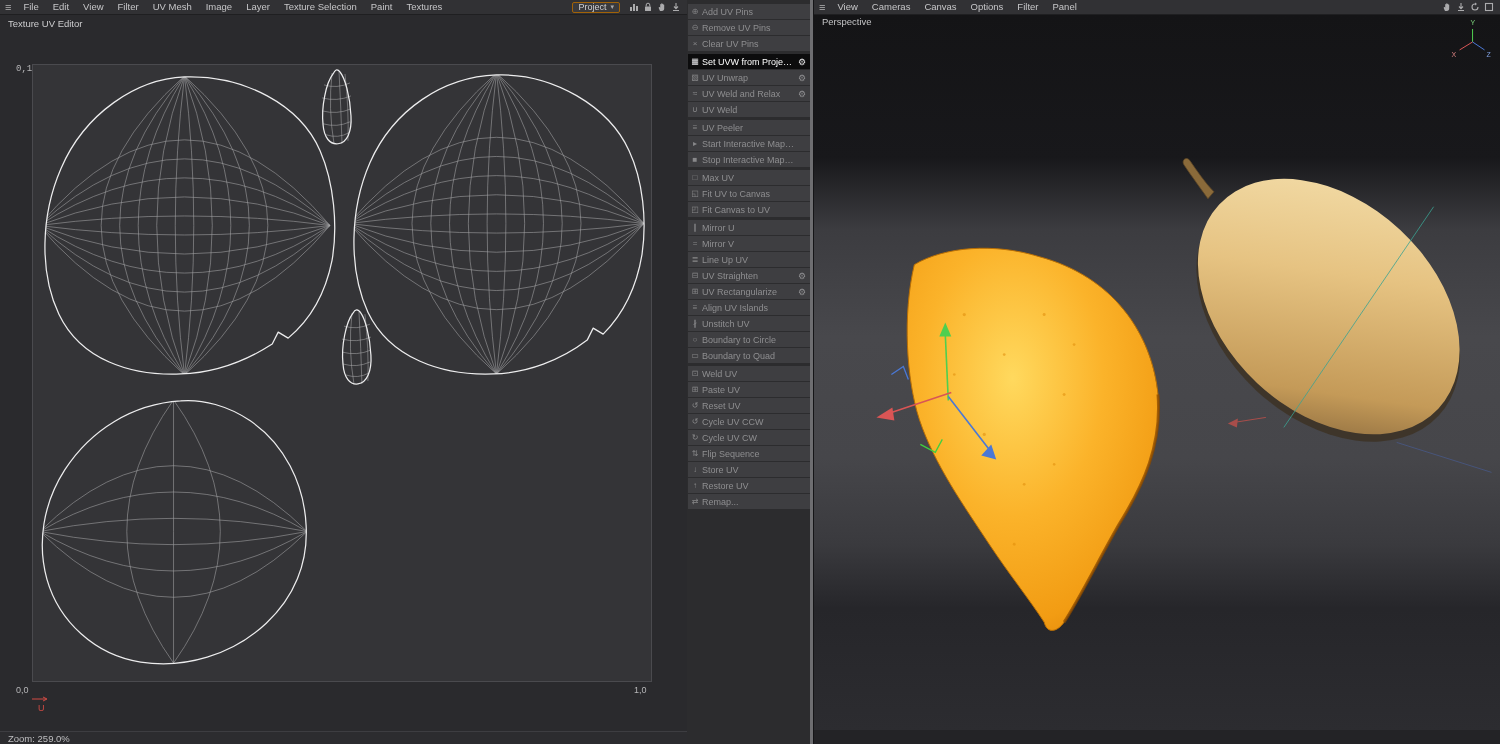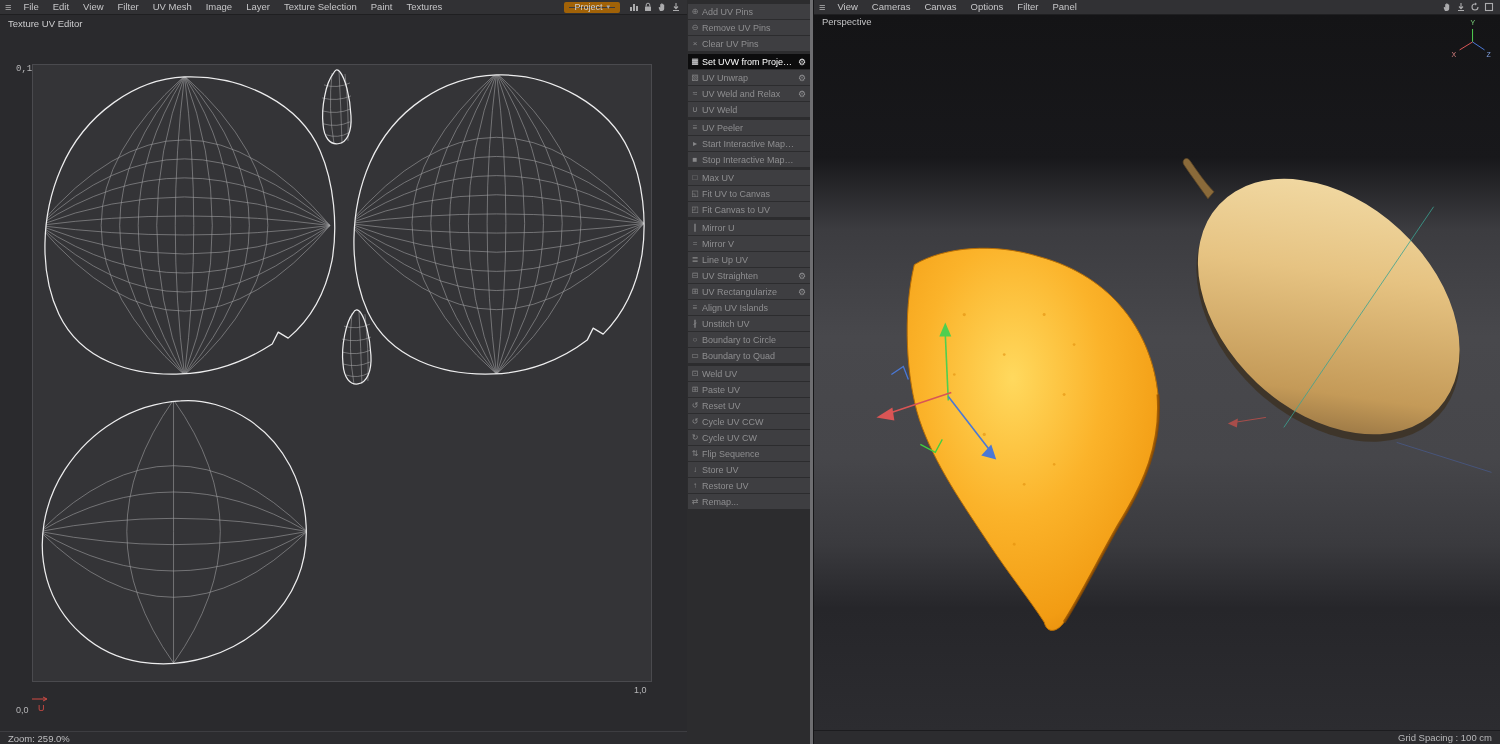--- a/index.html
+++ b/index.html
@@ -16,40 +16,40 @@
     background:#313134;border-bottom:1px solid #1f1f21;
     white-space:nowrap;
   }
   .menu-item{padding:0 7px;line-height:14px;color:#c6c6c8;cursor:default;}
   .hamburger{color:#b3b3b5;font-size:11px;padding:0 5px;line-height:14px;}
   .mini-icon{display:inline-flex;align-items:center;justify-content:center;width:14px;height:14px;color:#ababad;}
   .mini-icon svg{display:block;}
   .mb-right{margin-left:auto;display:flex;align-items:center;padding-right:4px;}
   .project-dd{
     display:flex;align-items:center;gap:4px;height:11px;box-sizing:border-box;
-    padding:0 5px;margin-right:7px;background:#3a3a3d;border:5px solid #a16207;
+    padding:0 5px;margin-right:7px;background:#3a3a3d;border:1px solid #a16207;
     border-radius:2px;font-size:9px;color:#d0d0d2;
   }
   .caret{font-size:7px;color:#a9a9ab;}
 
   
   .left-panel{position:absolute;left:0;top:0;width:687px;height:744px;background:#2a2a2d;}
   .left-panel .menubar{left:0;width:687px;}
   .uv-title{position:absolute;left:8px;top:18px;font-size:9.5px;color:#cdcdcf;}
   .uv-canvas{
     position:absolute;left:32px;top:64px;width:620px;height:618px;box-sizing:border-box;
     background:#343437;border:1px solid #4a4a4e;
   }
   .uv-canvas svg{position:absolute;left:0;top:0;width:100%;height:100%;}
   .uvgrid path{fill:none;stroke:#a9a9ab;stroke-width:.65;opacity:.85;}
   .uv-outline{fill:none;stroke:#ededee;stroke-width:1.25;stroke-linejoin:round;}
   .corner-label{position:absolute;font-size:9px;color:#b6b6b8;}
   .cl-tl{left:16px;top:64px;font-family:Liberation Mono, monospace;}
   .cl-tr{left:634px;top:64px;}
-  .cl-bl{left:16px;top:685px;margin-top:20px;}
+  .cl-bl{left:16px;top:685px;}
   .cl-br{left:634px;top:685px;}
   .u-axis{position:absolute;left:30px;top:696px;width:26px;height:20px;}
   .u-axis .u-letter{position:absolute;left:8px;top:7px;color:#d04b44;font-size:9px;}
   .left-statusbar{
     position:absolute;left:0;top:731px;width:687px;height:13px;box-sizing:border-box;
     background:#2c2c2f;border-top:1px solid #3d3d41;
     display:flex;align-items:center;padding-left:8px;color:#bfbfc1;font-size:9.5px;
   }
 
   
@@ -566,16 +566,13 @@
         <line x1="659" y1="27" x2="671" y2="35" stroke="#4a78d6" stroke-width="1"></line>
         <text x="657" y="10" fill="#7fd77f">Y</text>
         <text x="638" y="42" fill="#d98080">X</text>
         <text x="673" y="42" fill="#7f9fe0">Z</text>
       </g>
     </svg>
 
     <div class="viewport-label">Perspective</div>
   </div>
 
-  <div class="right-statusbar">
-    <span>Grid Spacing : 100 cm</span>
-  </div>
 </div>
 
 </body></html>

